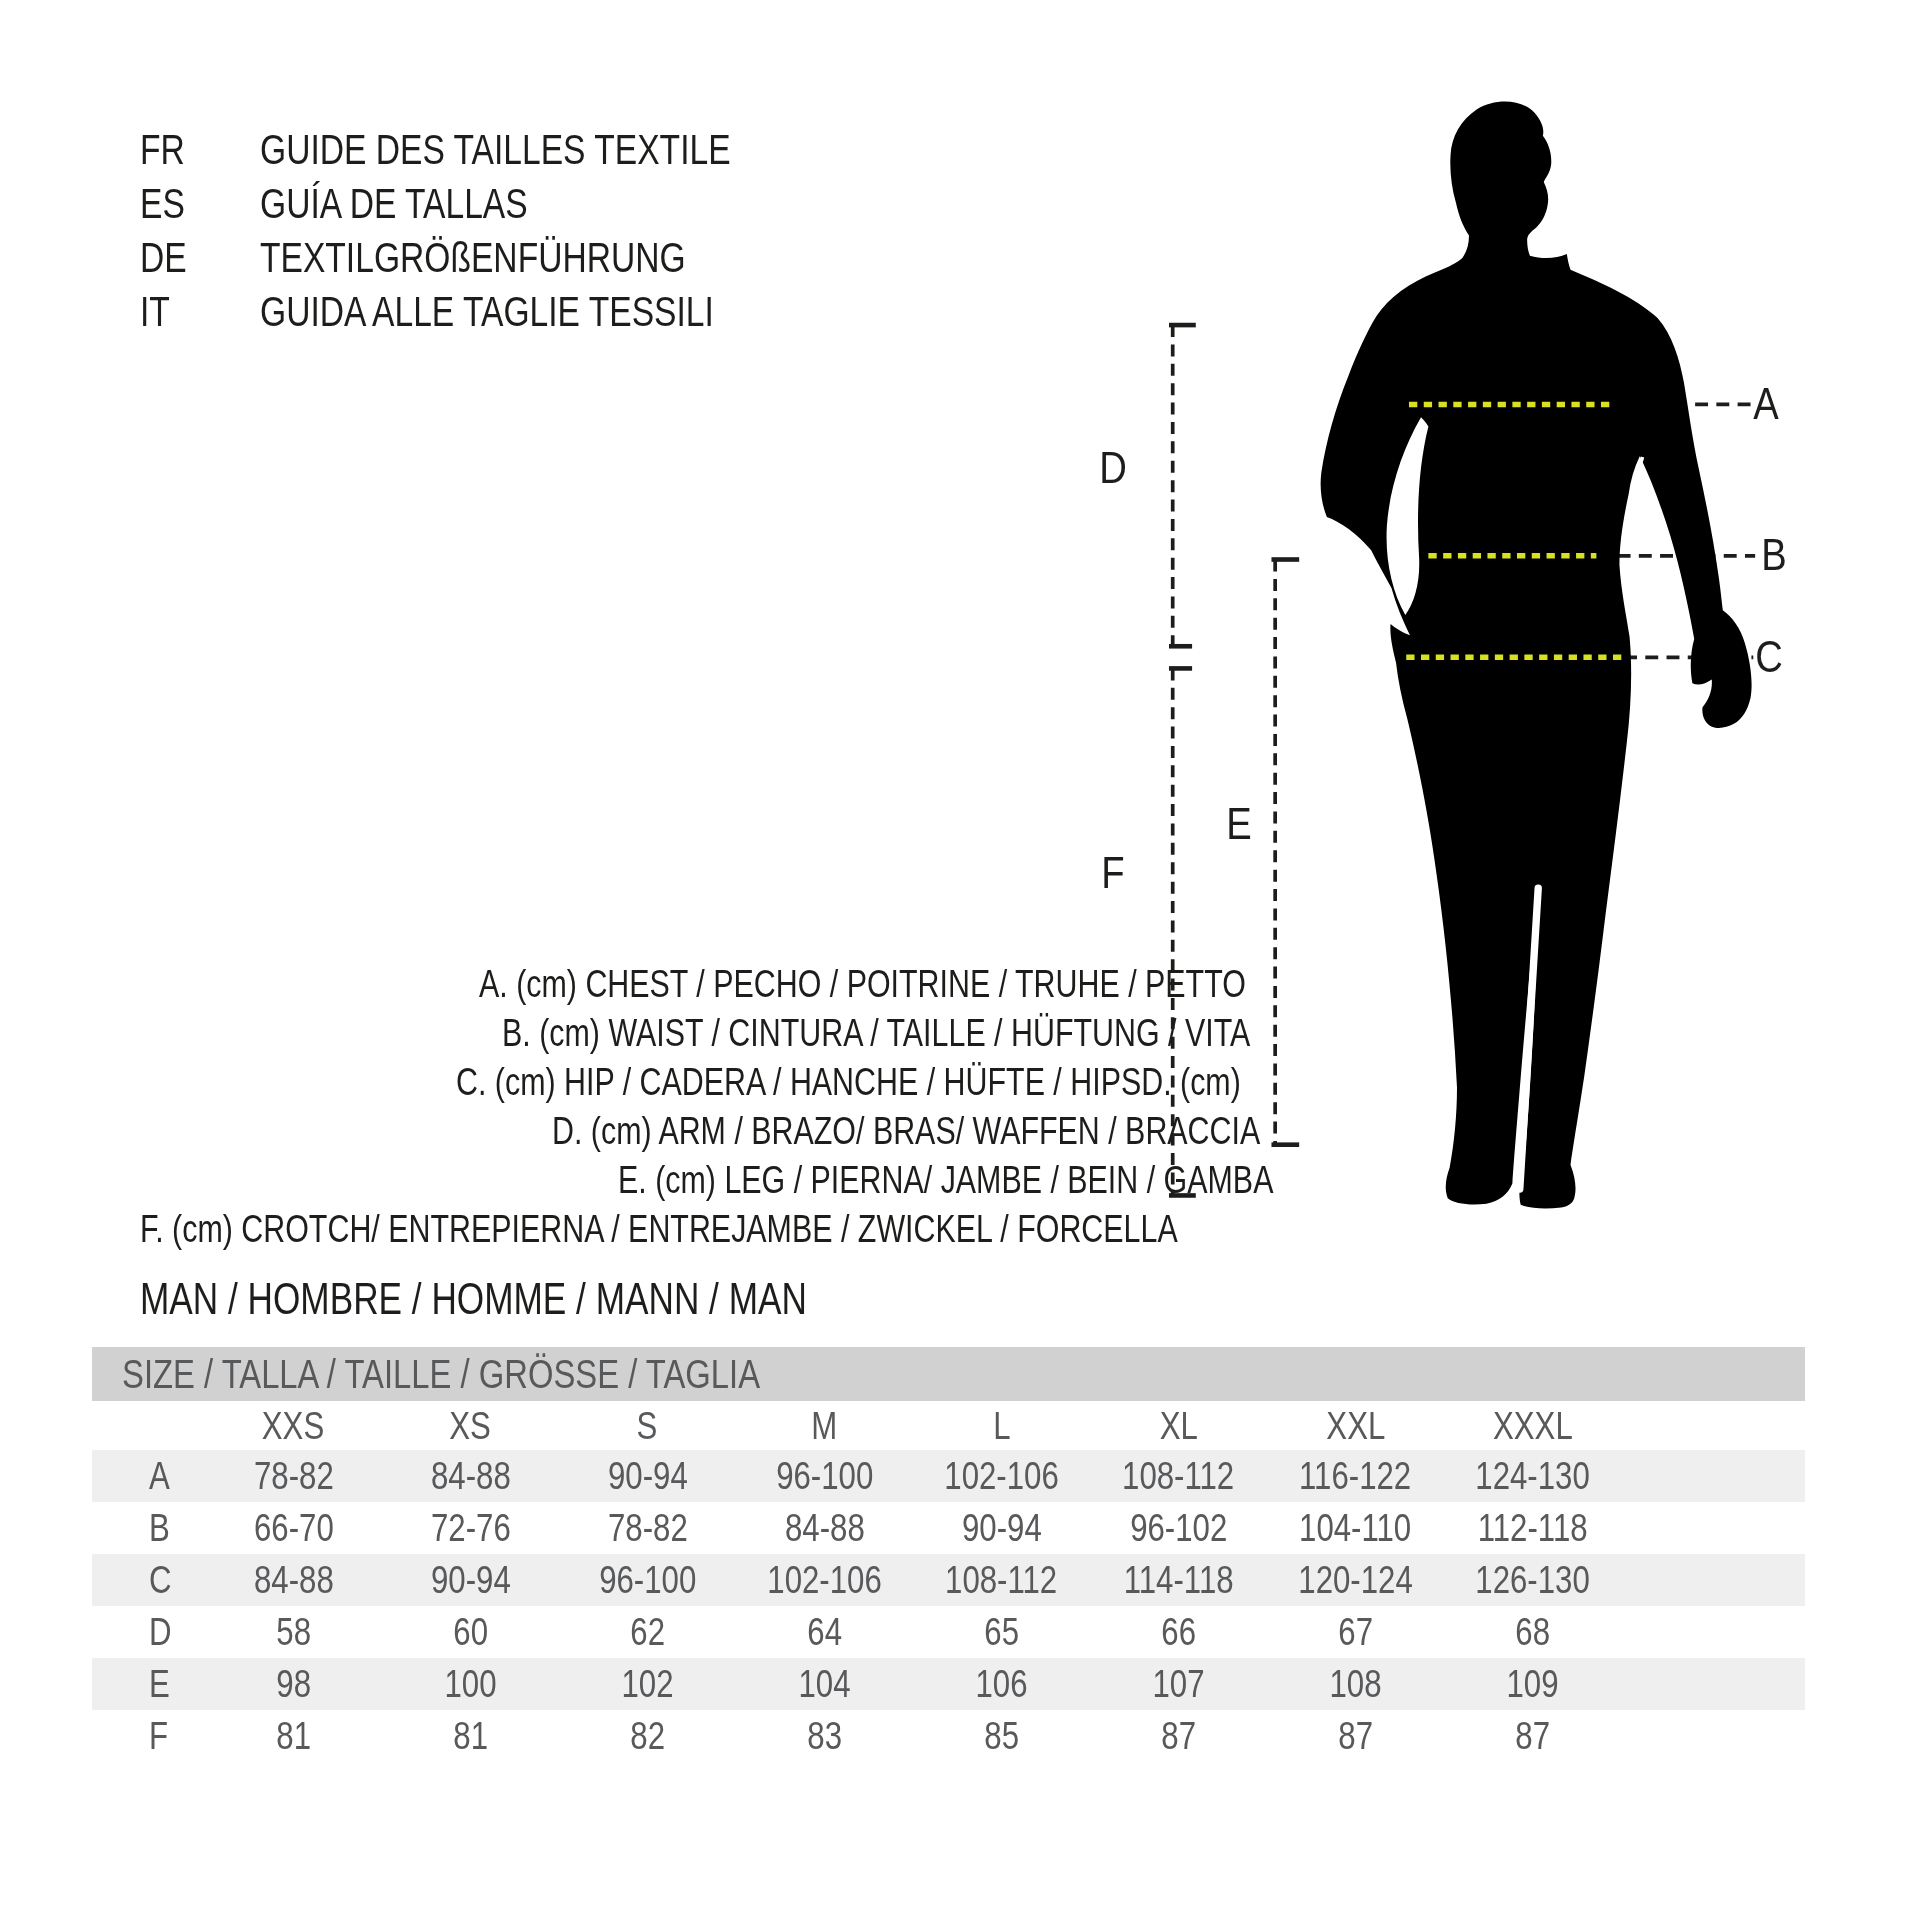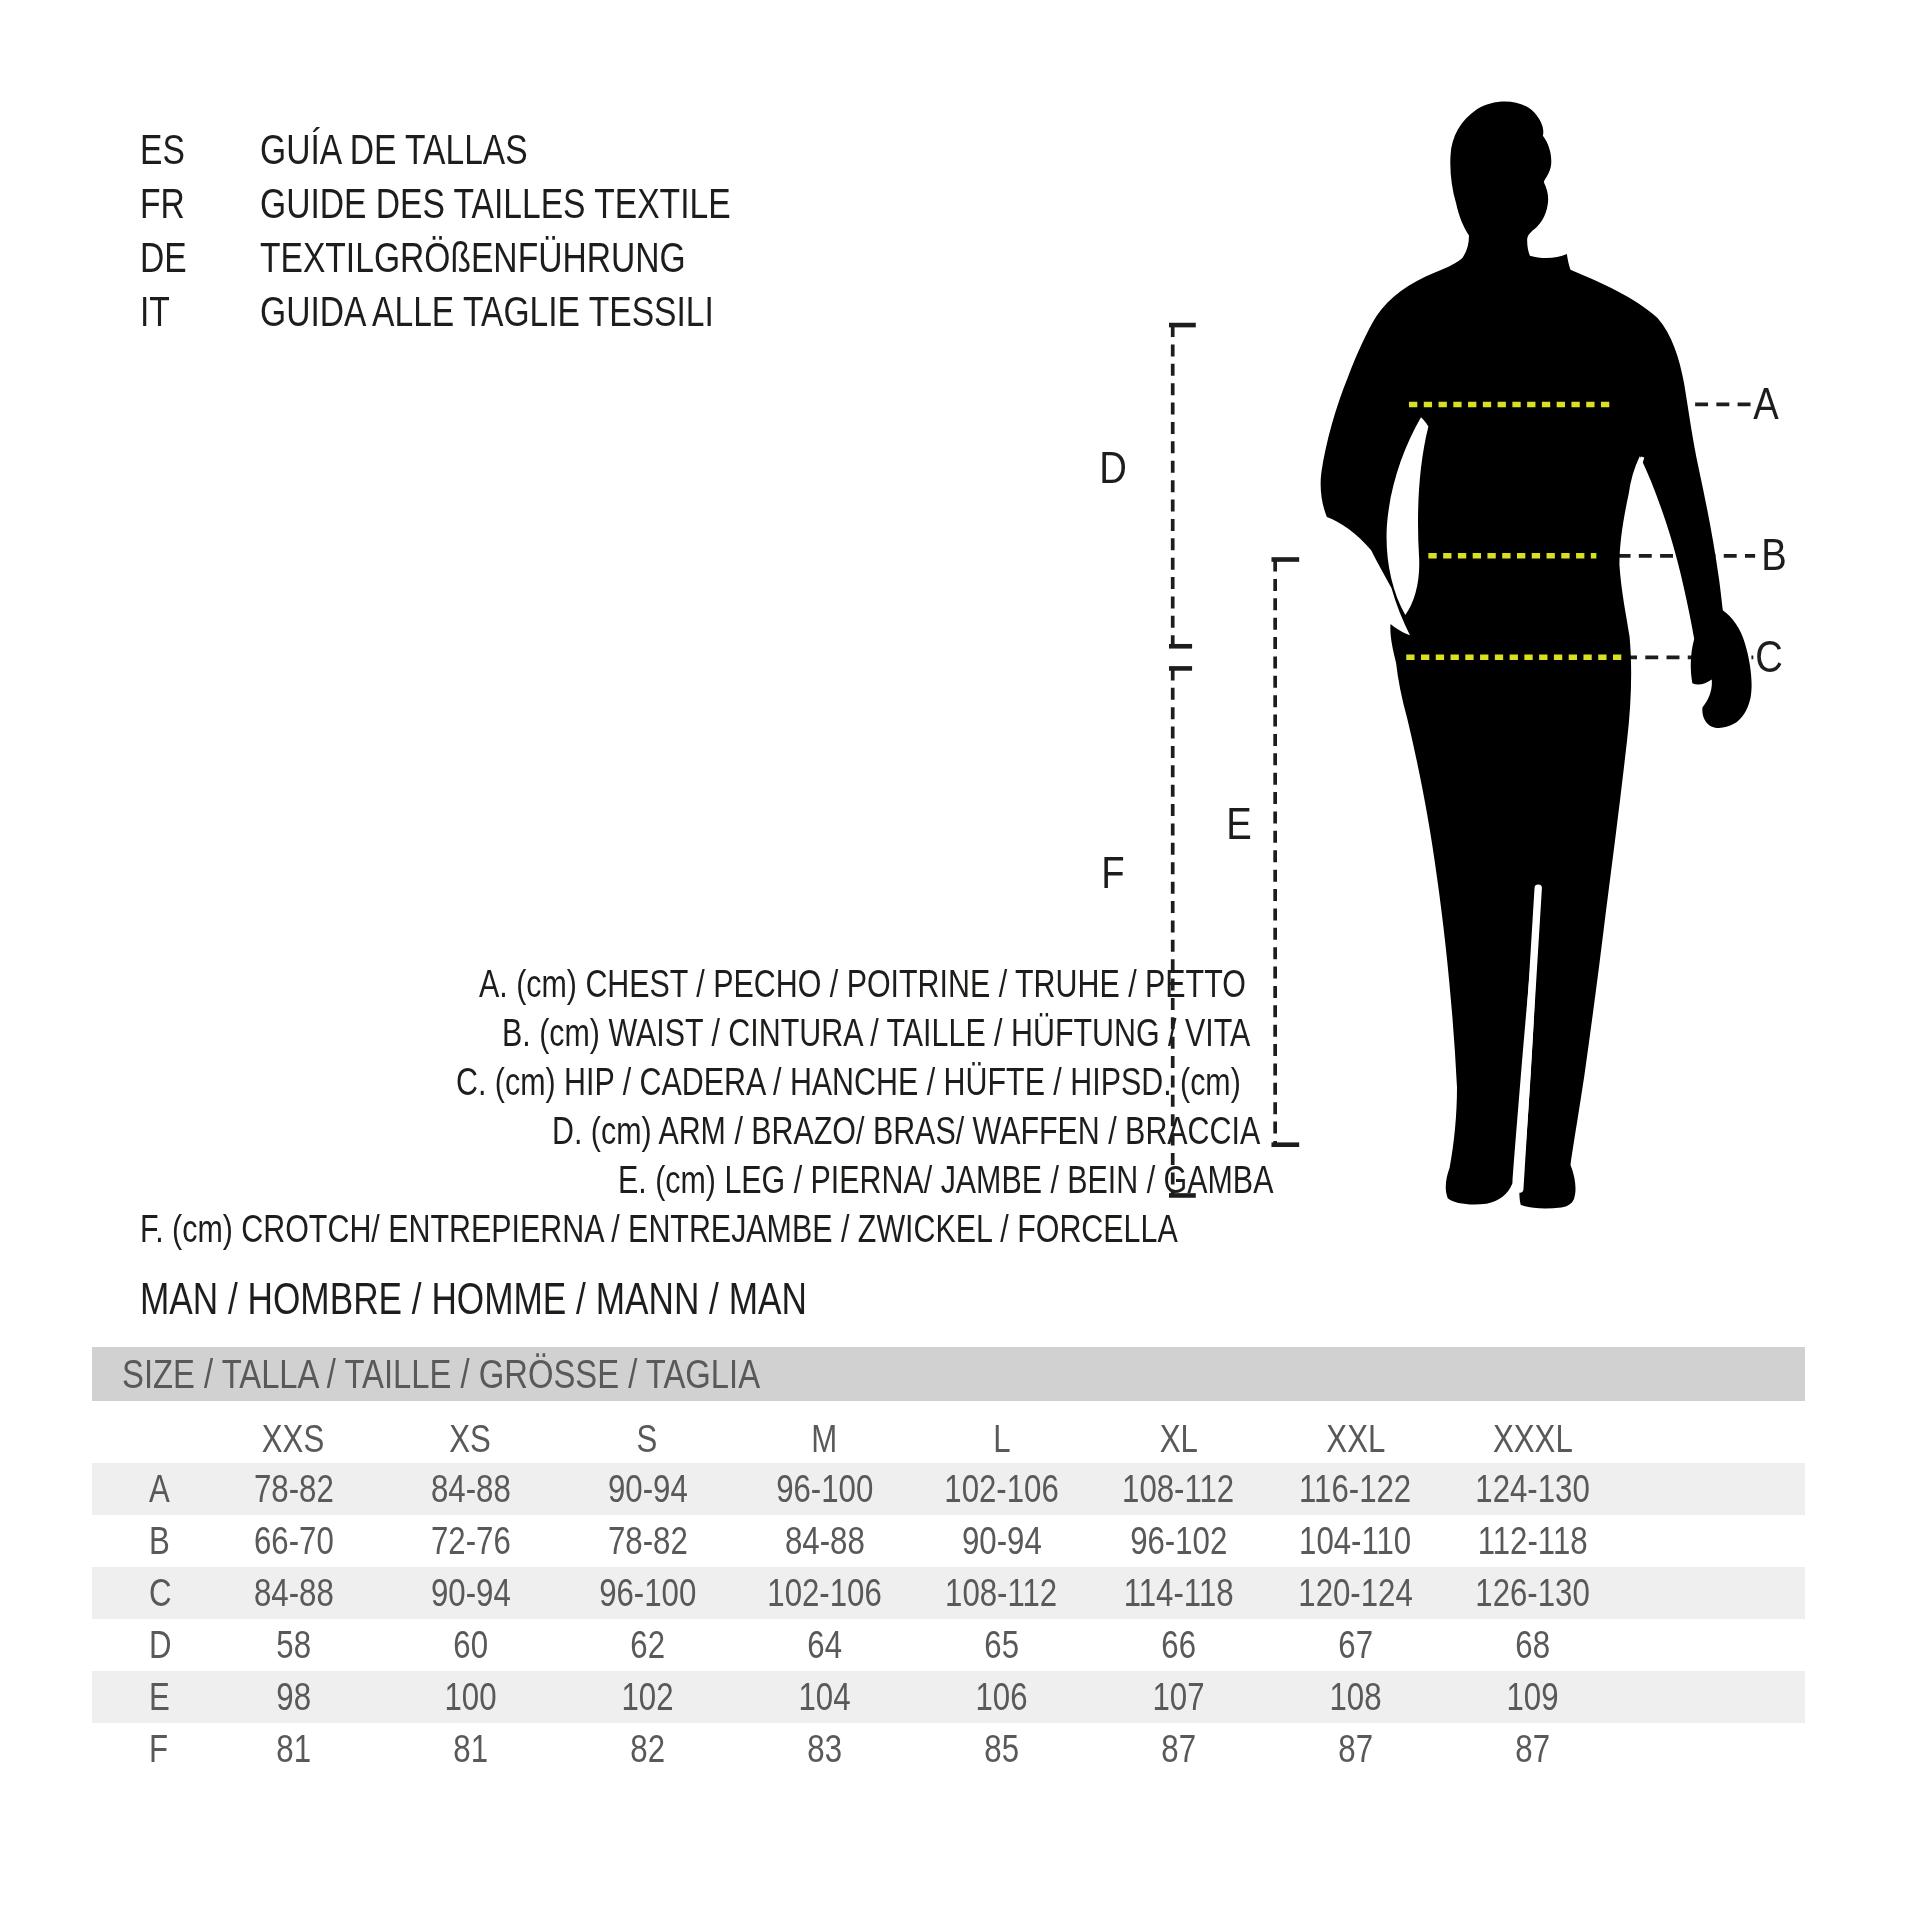--- a/index.html
+++ b/index.html
@@ -32,36 +32,36 @@
   .flabel-b{left:1774px;top:555px;}
   .flabel-c{left:1769px;top:657px;}
   .flabel-d{left:1113px;top:468px;}
   .flabel-e{left:1239px;top:824px;}
   .flabel-f{left:1113px;top:873px;}
 
   
   .size-table{position:absolute;left:92px;top:1347px;width:1713px;font-size:39px;color:var(--tgray,#58595b);}
   .banner{height:54px;line-height:54px;background:var(--banner,#d1d1d1);padding-left:30px;font-size:41px;}
   .trow{display:flex;height:52px;line-height:52px;align-items:center;}
-  .thead-row{height:49px;line-height:49px;margin-top:13px;}
+  .thead-row{height:49px;line-height:49px;}
   .stripe{background:var(--stripe,#efefef);}
   .cell-label{width:113px;padding-left:57px;box-sizing:border-box;flex:0 0 auto;}
   .cell{width:177px;flex:0 0 auto;text-align:center;}
 </style>
 </head>
 <body style="--accent: #d9e021; --ink: #1d1d1b; --tgray: #58595b; --banner: #d1d1d1; --stripe: #efefef;">
 
 <div class="languages">
     <div class="lang-row">
+      <div><span class="cx">FR</span></div>
+      <div><span class="cx">GUIDE DES TAILLES TEXTILE</span></div>
+    </div>
+    <div class="lang-row">
       <div><span class="cx">ES</span></div>
       <div><span class="cx">GUÍA DE TALLAS</span></div>
-    </div>
-    <div class="lang-row">
-      <div><span class="cx">FR</span></div>
-      <div><span class="cx">GUIDE DES TAILLES TEXTILE</span></div>
     </div>
     <div class="lang-row">
       <div><span class="cx">DE</span></div>
       <div><span class="cx">TEXTILGRÖßENFÜHRUNG</span></div>
     </div>
     <div class="lang-row">
       <div><span class="cx">IT</span></div>
       <div><span class="cx">GUIDA ALLE TAGLIE TESSILI</span></div>
     </div>
   </div>

